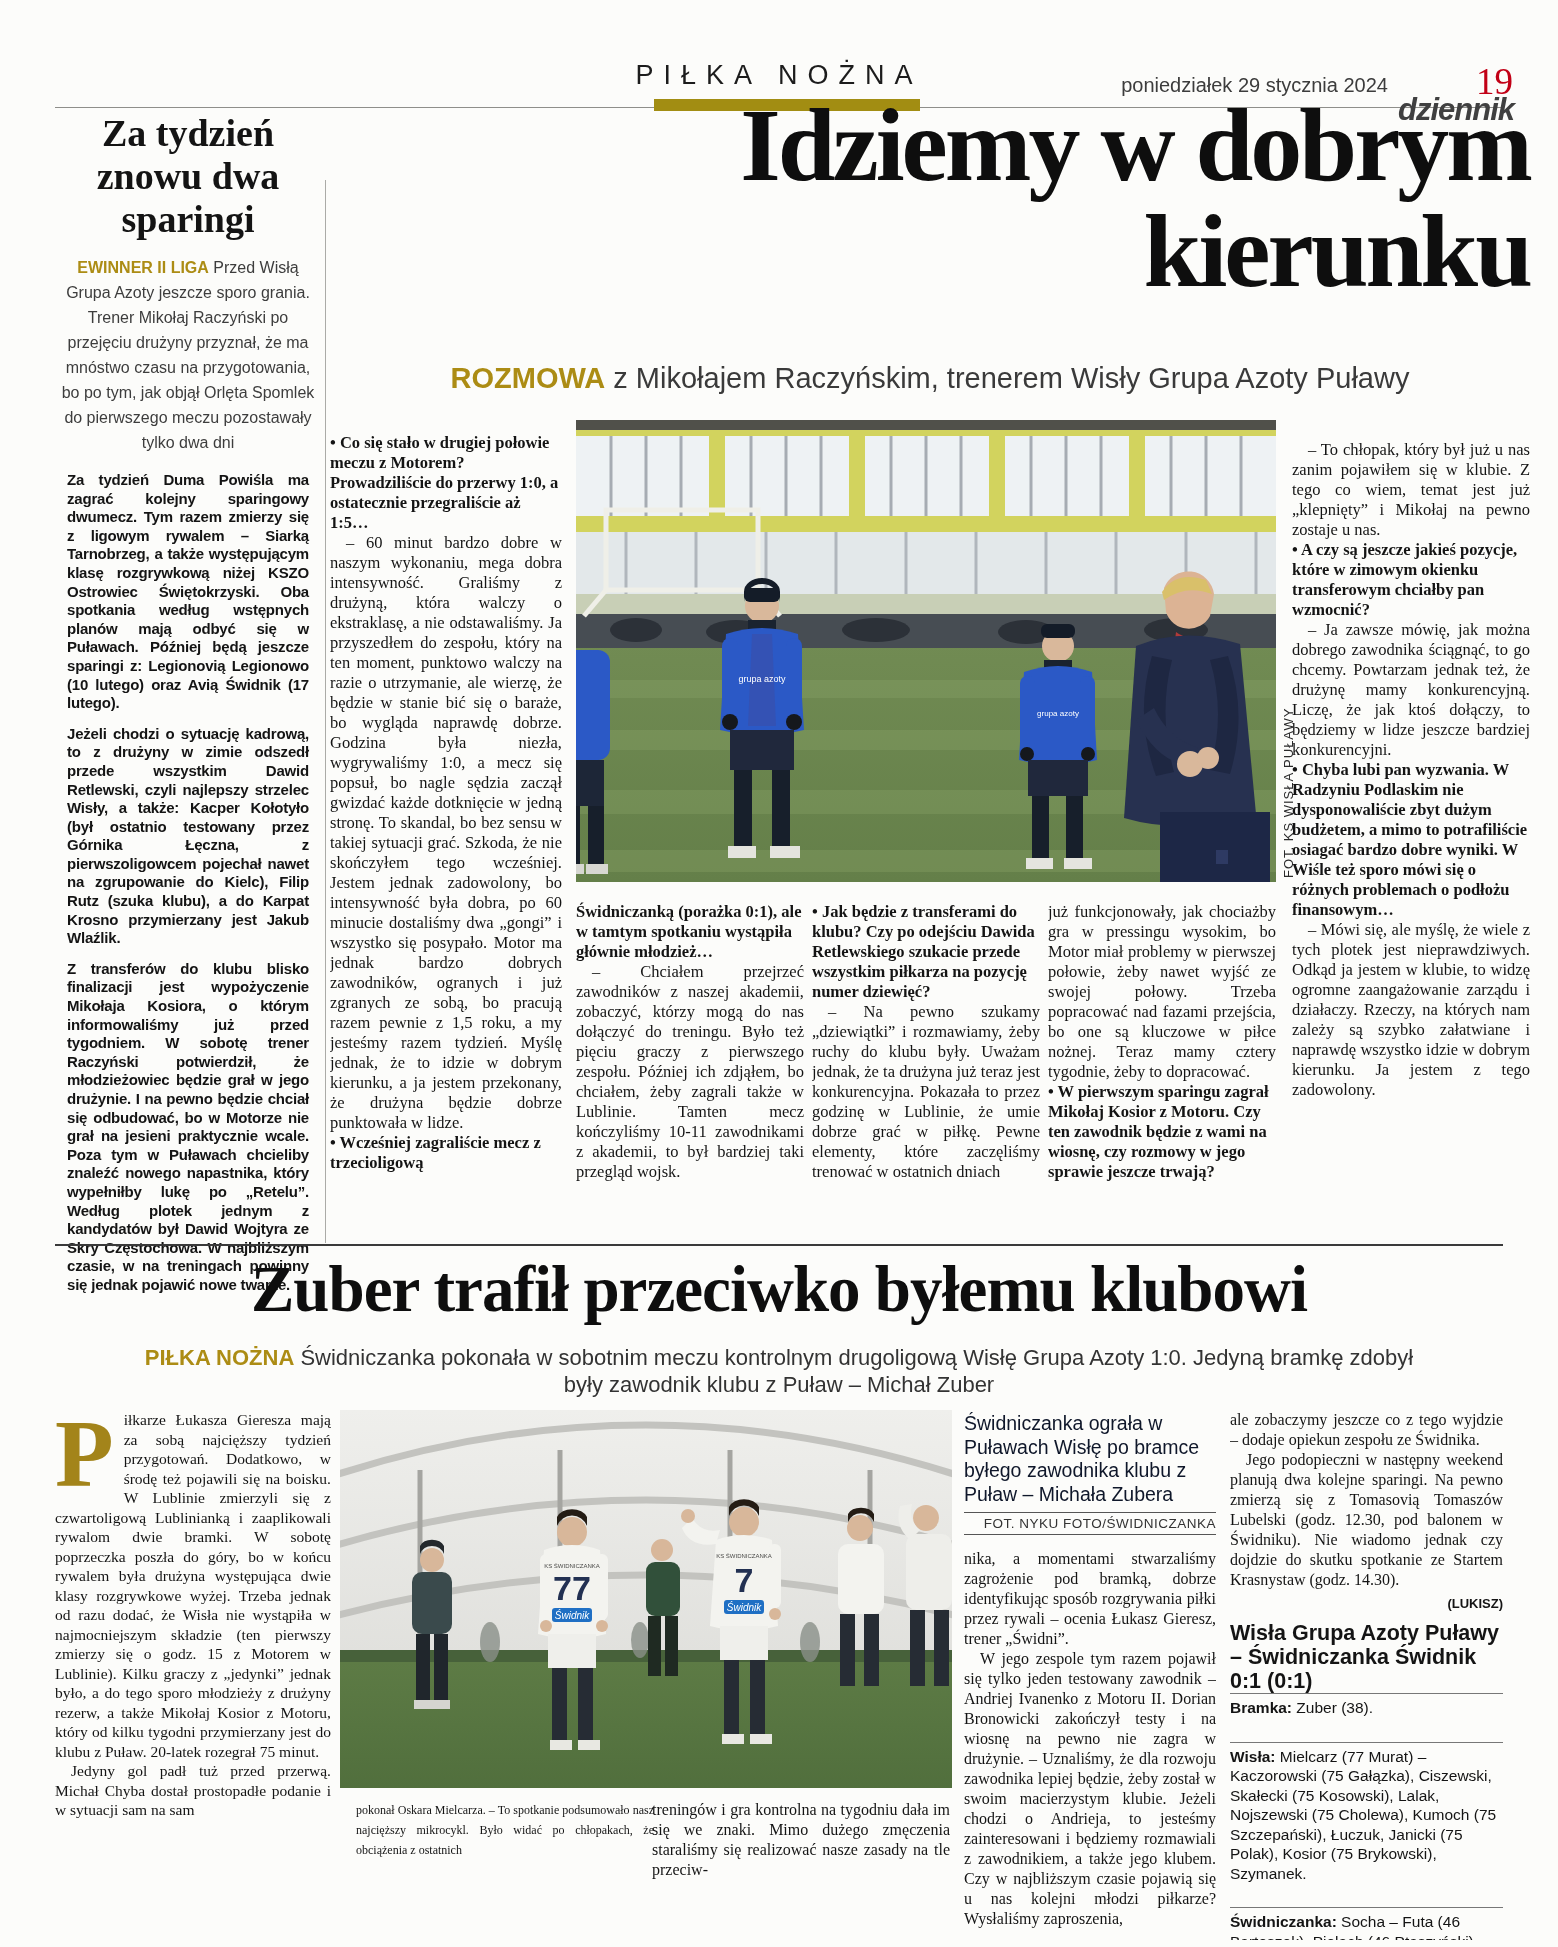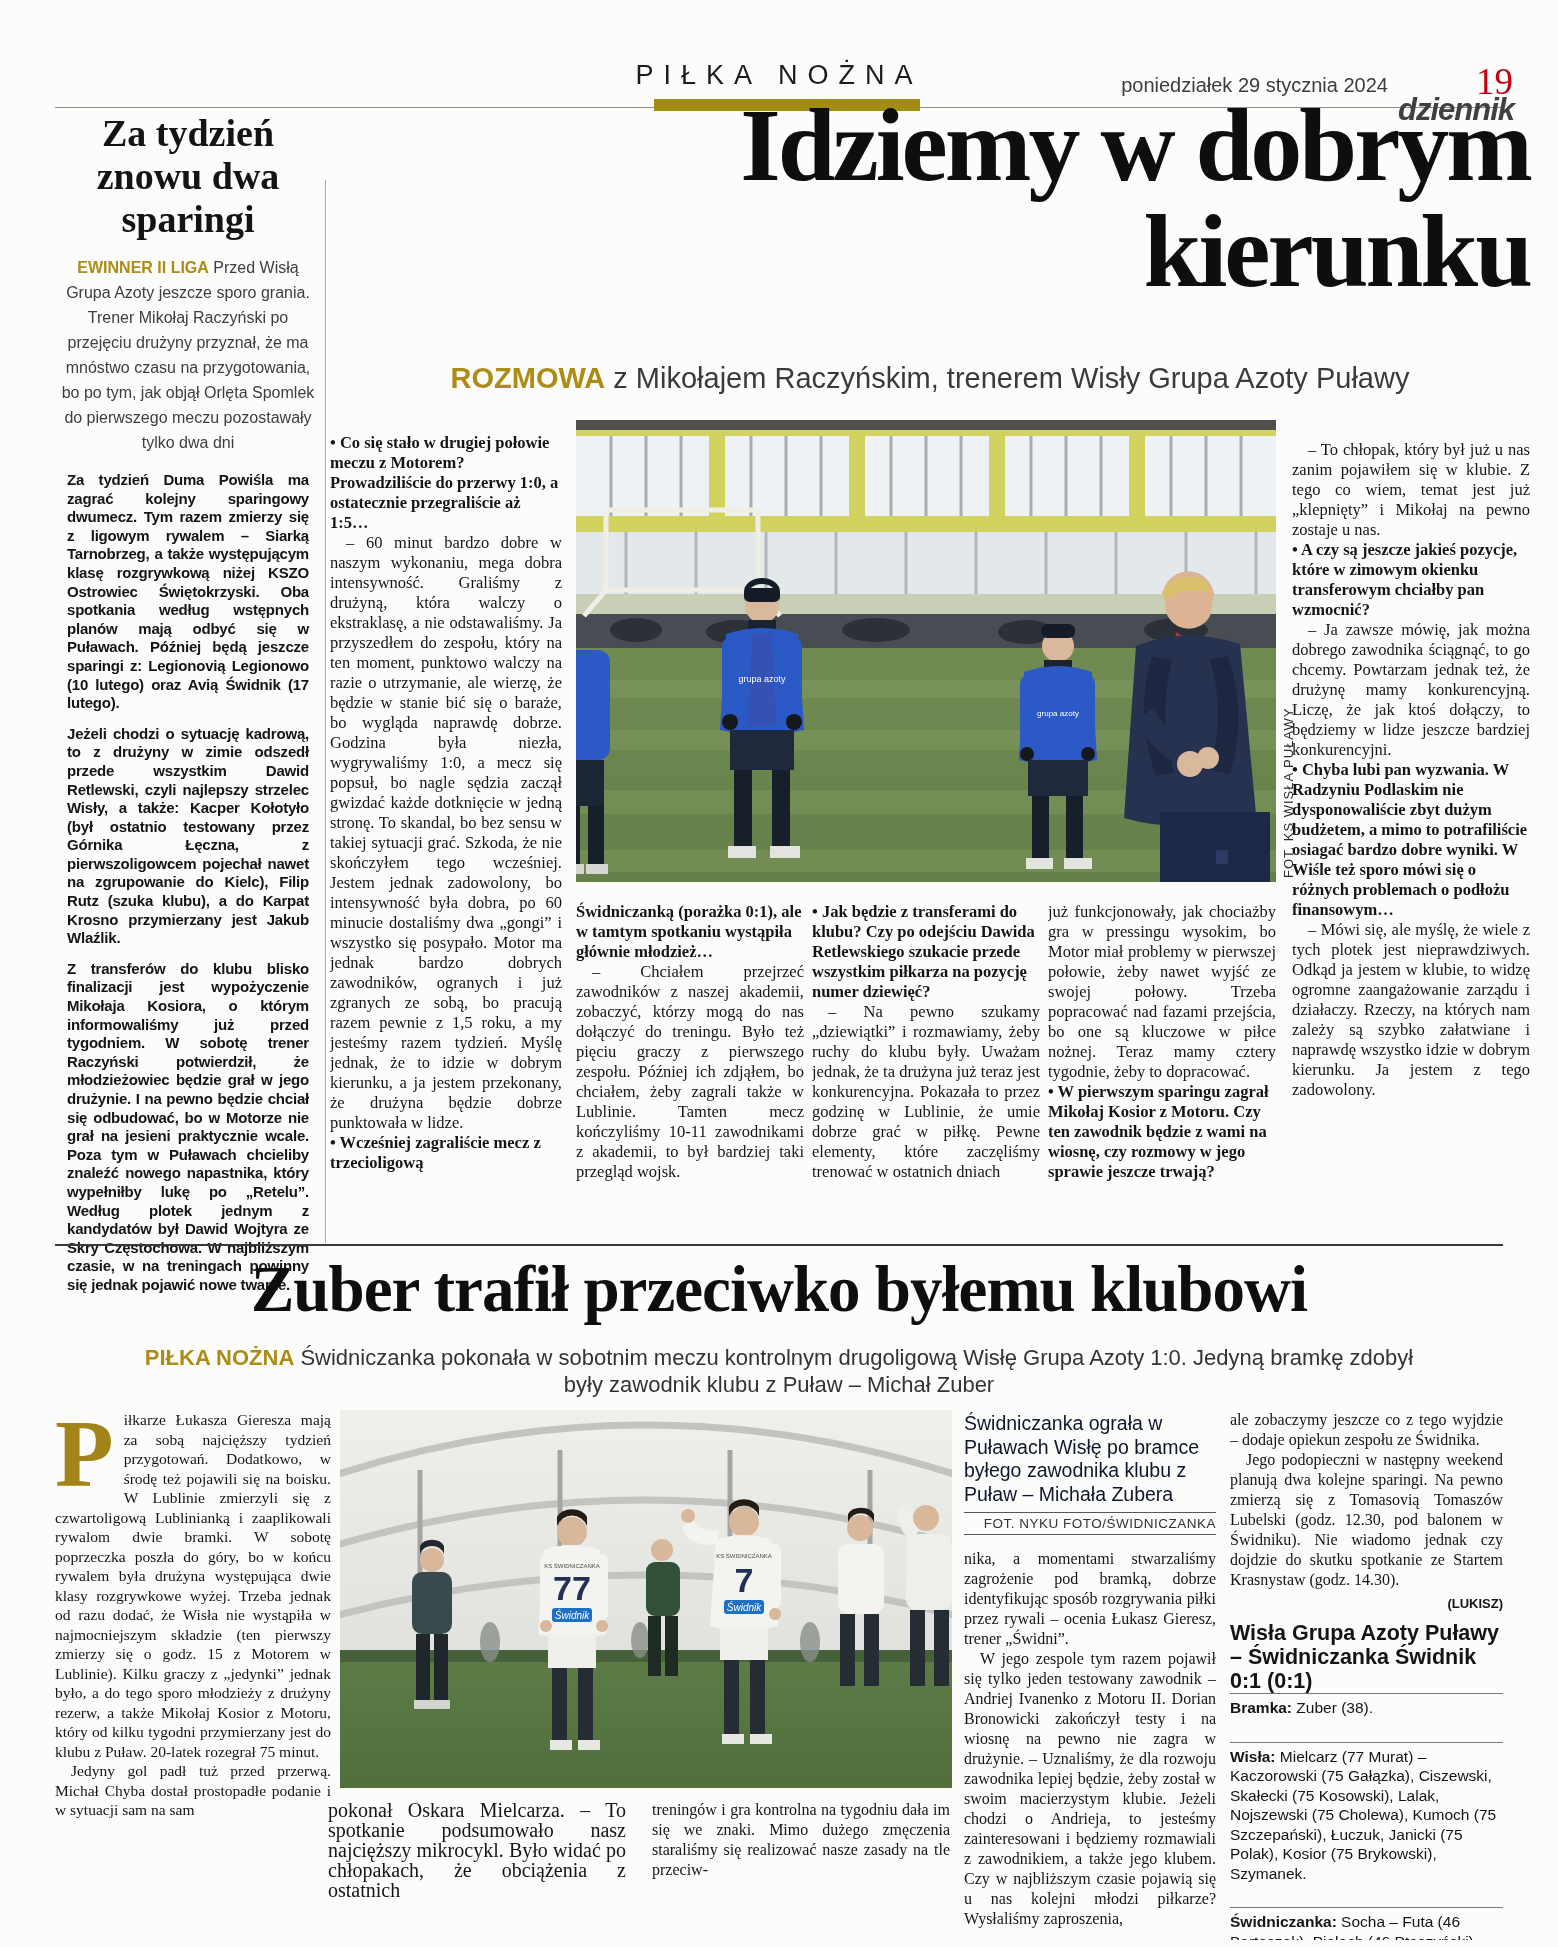--- a/index.html
+++ b/index.html
@@ -61,21 +61,21 @@
 
   .bserif{font-family:"Liberation Serif",serif;text-align:justify;}
   .bcol1{left:55px;top:1410px;width:276px;height:537px;overflow:hidden;
       font-size:15.5px;line-height:19.5px;}
   .bcol1 p{margin:0;}
   .dropcap{float:left;font-family:"Liberation Serif",serif;font-weight:700;
       font-size:96px;line-height:76px;color:#a3841a;margin:6px 10px 0 0;}
   .indent{text-indent:16px;}
 
   .b-photo{left:340px;top:1410px;width:612px;height:378px;}
-  .uA{left:328px;top:1800px;width:298px;height:120px;overflow:hidden;font-size:20px;line-height:20px;}
+  .uA{left:356px;top:1800px;width:298px;height:120px;overflow:hidden;font-size:12px;line-height:20px;}
   .uB{left:652px;top:1800px;width:298px;height:120px;overflow:hidden;font-size:16px;line-height:20px;}
   .uA p,.uB p{margin:0;}
 
   .capcol{left:964px;top:1412px;width:252px;height:528px;overflow:hidden;}
   .caption{font-size:19.5px;line-height:23.5px;color:#0f172a;}
   .credit-box{margin-top:6px;border-top:1.5px solid #555;border-bottom:1.5px solid #555;
       padding:3px 0;text-align:right;font-size:13.5px;letter-spacing:0.5px;color:#333;}
   .cap-body{margin-top:14px;font-size:16px;line-height:20px;}
   .cap-body p{margin:0;}
 

